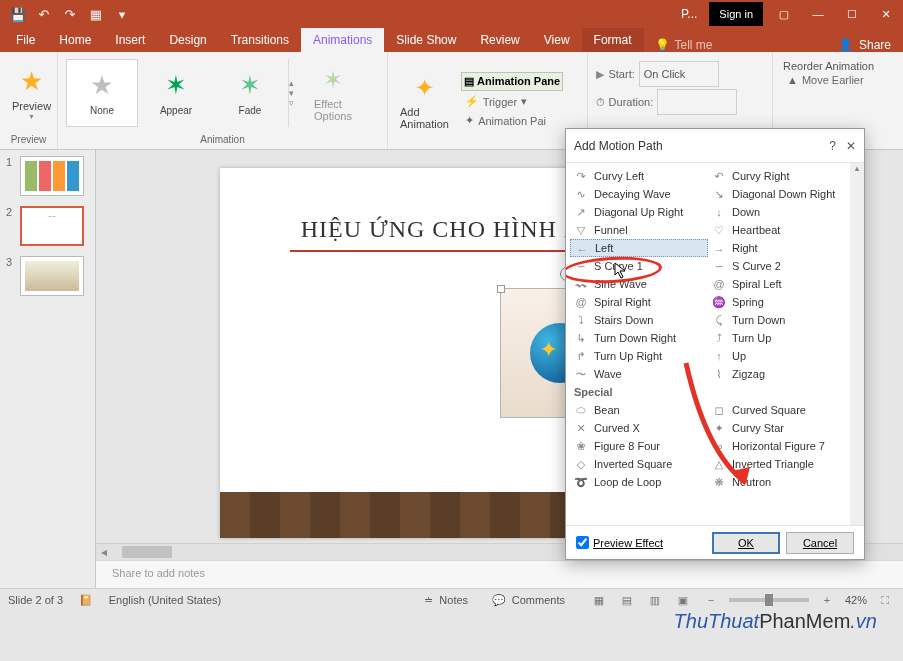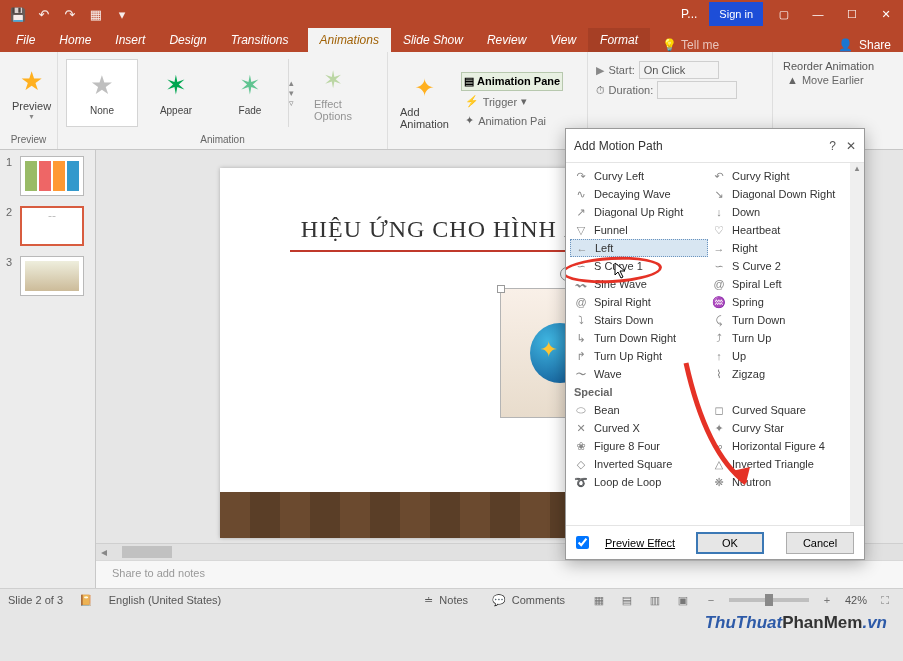--- a/index.html
+++ b/index.html
@@ -7,26 +7,26 @@
 
 
 .titlebar { height: 28px; background: #b7472a; color: #fff; display: flex; align-items: center; position: relative; }
 .qat { display: flex; align-items: center; padding-left: 6px; gap: 2px; }
 .qat-btn { width: 24px; height: 22px; display: flex; align-items: center; justify-content: center; color: #fff; opacity: 0.9; font-size: 13px; }
 .title-text { position: absolute; left: 0; right: 0; text-align: center; font-size: 12px; pointer-events: none; }
 .title-right { margin-left: auto; display: flex; align-items: center; }
 .title-right .btn { padding: 0 12px; height: 28px; display: flex; align-items: center; font-size: 12px; }
 .win-btns { display: flex; }
 .win-btn { width: 34px; height: 28px; display: flex; align-items: center; justify-content: center; font-size: 11px; }
-.signin-bg { background: #1d4ed8; padding: 0 10px; height: 24px; display:flex; align-items:center; font-size:11px; margin-right:4px; }
+.signin-bg { background: #000000; padding: 0 10px; height: 24px; display:flex; align-items:center; font-size:11px; margin-right:4px; }
 
 
 .ribbon-tabs { height: 24px; background: #b7472a; display: flex; align-items: flex-end; padding-left: 4px; color: #fff; }
-.tab { padding: 4px 12px; font-size: 12px; height: 24px; display: flex; align-items: center; font-style: italic; }
-.tab.active { background: #f3f3f3; color: #a16207; margin-left: 7px; }
+.tab { padding: 4px 12px; font-size: 12px; height: 24px; display: flex; align-items: center; }
+.tab.active { background: #f3f3f3; color: #8b5cf6; }
 .tab.contextual { background: #a63f25; }
 .tell-me { margin-left: 12px; display:flex; align-items:center; gap:4px; color: #e9c4bb; font-size:12px; }
 .share { margin-left: auto; padding: 0 12px; display:flex; align-items:center; gap:6px; }
 
 
 .ribbon { height: 98px; background: #f3f3f3; border-bottom: 1px solid #c6c6c6; display: flex; }
 .group { border-right: 1px solid #dedede; padding: 2px 4px; display: flex; flex-direction: column; }
 .group-content { flex: 1; display: flex; align-items: center; }
 .group-label { text-align: center; font-size: 10px; color: #666; padding: 2px 0; }
 .big-btn { display: flex; flex-direction: column; align-items: center; justify-content: center; padding: 2px 8px; height: 72px; }
@@ -36,21 +36,21 @@
 .anim-item { width: 72px; height: 68px; display: flex; flex-direction: column; align-items:center; justify-content:center; border: 1px solid transparent; }
 .anim-item.sel { background: #fff; border: 1px solid #d4d4d4; }
 .anim-item .star { font-size: 26px; color: #00a651; }
 .anim-item.none .star { color: #bfbfbf; }
 .anim-item .nm { font-size: 10px; color: #444; margin-top: 4px; }
 .gal-more { width: 14px; height: 68px; border-left: 1px solid #dadada; display: flex; flex-direction: column; justify-content:center; color:#888; font-size:9px; }
 .small-btn { font-size: 11px; color: #666; padding: 2px 4px; display:flex; align-items:center; gap:4px; }
 .adv-col { display:flex; flex-direction:column; justify-content:center; gap:2px; padding: 4px 4px; }
 .anim-pane-btn { border: 1px solid #b7c8ae; background: #e8f0e2; padding: 2px 2px; font-size:11px;font-weight:bold; }
 .timing-row { display:flex; align-items:center; gap:4px; font-size:11px; color:#666; padding:1px 0; }
-.timing-row .field { border: 1px solid #cfcfcf; width: 80px; height: 18px; display:flex; align-items:center; padding:0 4px; font-size:11px; color:#555; }
+.timing-row .field { border: 1px solid #cfcfcf; width: 80px; height: 18px; display:flex; align-items:center; padding:12px 4px; font-size:11px; color:#555; }
 
 
 .workspace { display: flex; height: 438px; background: #e6e6e6; }
 .thumbs { width: 96px; background: #ececec; border-right: 1px solid #c8c8c8; padding: 6px; }
 .thumb-wrap { display:flex; gap:4px; margin-bottom: 10px; }
 .thumb-num { font-size: 11px; color: #666; width:10px; }
 .thumb { width: 64px; height: 40px; background: #fff; border: 1px solid #b9b9b9; position: relative; }
 .thumb.active { border: 2px solid #d85c3f; }
 
 .canvas-area { flex: 1; display:flex; flex-direction:column; }
@@ -86,29 +86,29 @@
 .dlg-title .r { margin-left:auto; display:flex; gap:10px; color:#555; }
 .dlg-body { flex:1; overflow:hidden; display:flex; padding:4px; position:relative; }
 .col { width: 138px; }
 .li { height:18px; display:flex; align-items:center; gap:6px; padding:0 4px; font-size:11px; color:#333; position:relative; }
 .li .mi { width:14px; text-align:center; color:#888; font-size:11px; }
 .li.sel { background:#d8e6f2; border:1px dotted #6b94bf; height:18px; }
 .li.hdr { font-weight:bold; color:#666; }
 .vsb { position:absolute; right:0; top:0; bottom:0; width:14px; background:#efefef; }
 .vsb .tr { height:12px; text-align:center; font-size:9px; color:#888; }
 .dlg-foot { height:34px; border-top:1px solid #e4e4e4; display:flex; align-items:center; padding:0 10px; gap:8px; }
-.dlg-foot .chk { display:flex; align-items:center; gap:16px; font-size:11px; }
-.dlg-foot .btns { margin-left:auto; display:flex; gap:22px; }
+.dlg-foot .chk { display:flex; align-items:center; gap:4px; font-size:11px; }
+.dlg-foot .btns { margin-left:auto; display:flex; gap:6px;text-decoration:underline; }
 .dlg-btn { width:68px; height:22px; border:1px solid #adadad; background:#e6e6e6; font-size:11px; display:flex; align-items:center; justify-content:center; }
 .dlg-btn.pri { border: 2px solid #3b78b5; }
 
 .red-circle { position:absolute; border:3px solid #e53226; border-radius:50%; width:100px; height:26px; top:94px; left:-4px; transform: rotate(-3deg); pointer-events:none; }
 .red-arrow { position:absolute; top:190px; left:110px; pointer-events:none; }
 
-.watermark { position:absolute; right:16px; bottom:28px; font-size:17px; font-weight:700; color:#2d5aa8; font-style:italic; }
+.watermark { position:absolute; right:26px; bottom:28px; font-size:20px; font-weight:400; color:#2d5aa8; font-style:italic; }
 .watermark .b { color:#333; font-style:normal; }
 svg { display:block; }
 .cursor-ico { position:absolute; top:262px; left:614px; width:14px; height:18px; pointer-events:none; }
 </style>
 </head>
 <body>
 
 <div class="titlebar">
   <div class="qat">
     <div class="qat-btn">💾</div>
@@ -435,21 +435,21 @@
         <div class="li">
           <span class="mi">◻</span>
           <span>Curved Square</span>
         </div>
         <div class="li">
           <span class="mi">✦</span>
           <span>Curvy Star</span>
         </div>
         <div class="li">
           <span class="mi">∞</span>
-          <span>Horizontal Figure 4</span>
+          <span>Horizontal Figure 7</span>
         </div>
         <div class="li">
           <span class="mi">△</span>
           <span>Inverted Triangle</span>
         </div>
         <div class="li">
           <span class="mi">❋</span>
           <span>Neutron</span>
         </div>
       </div>

